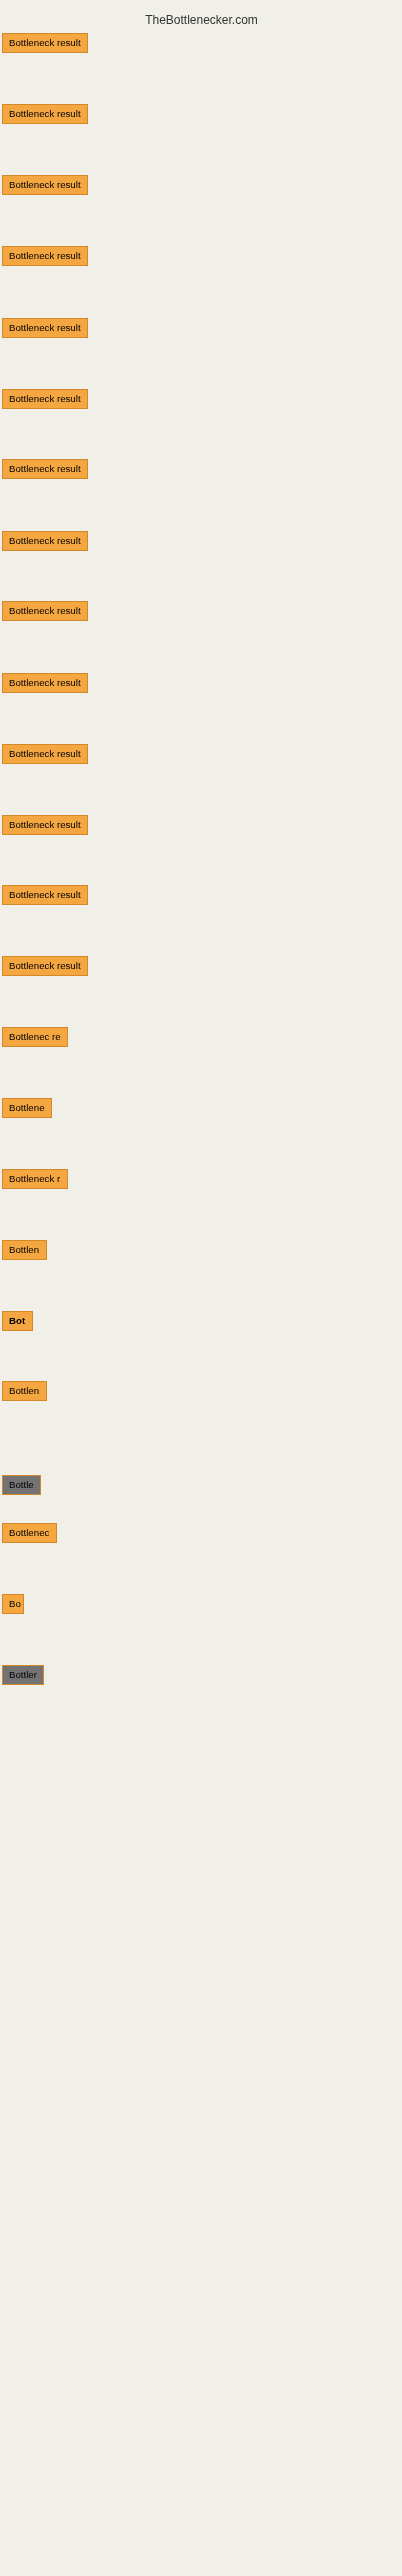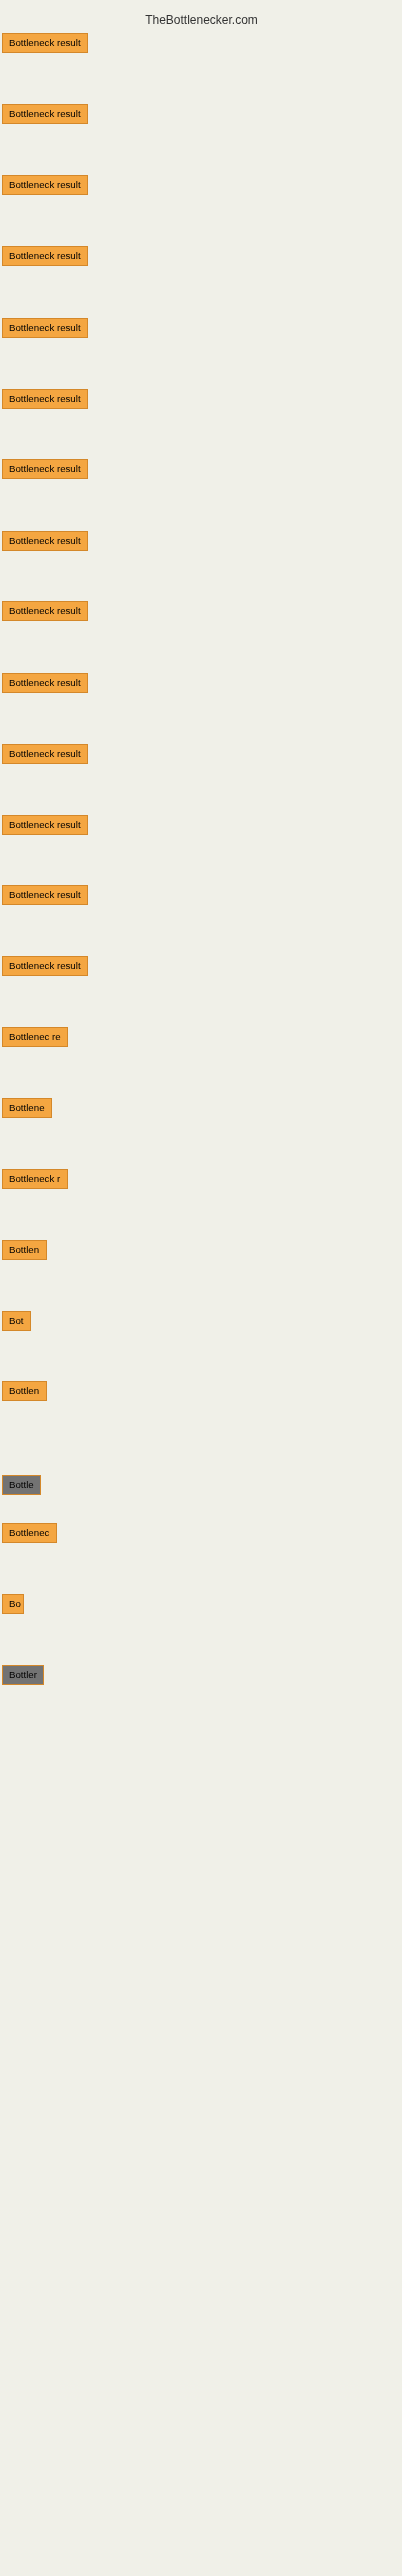--- a/index.html
+++ b/index.html
@@ -42,20 +42,20 @@
     <div style="position: absolute; top: 568px; left: 0px; width: 100%; padding: 3.2px 1.6px;"><span style="display: inline-block; background-color: rgb(244, 166, 65); color: rgb(0, 0, 0); font-size: 9.7px; padding: 3.2px 6.4px; border: 0.8px solid rgb(212, 136, 42); max-width: 132px; overflow: hidden; white-space: nowrap;">Bottleneck result</span></div>
     <div style="position: absolute; top: 640px; left: 0px; width: 100%; padding: 3.2px 1.6px;"><span style="display: inline-block; background-color: rgb(244, 166, 65); color: rgb(0, 0, 0); font-size: 9.7px; padding: 3.2px 6.4px; border: 0.8px solid rgb(212, 136, 42); max-width: 129px; overflow: hidden; white-space: nowrap;">Bottleneck result</span></div>
     <div style="position: absolute; top: 711px; left: 0px; width: 100%; padding: 3.2px 1.6px;"><span style="display: inline-block; background-color: rgb(244, 166, 65); color: rgb(0, 0, 0); font-size: 9.7px; padding: 3.2px 6.4px; border: 0.8px solid rgb(212, 136, 42); max-width: 125px; overflow: hidden; white-space: nowrap;">Bottleneck result</span></div>
     <div style="position: absolute; top: 782px; left: 0px; width: 100%; padding: 3.2px 1.6px;"><span style="display: inline-block; background-color: rgb(244, 166, 65); color: rgb(0, 0, 0); font-size: 9.7px; padding: 3.2px 6.4px; border: 0.8px solid rgb(212, 136, 42); max-width: 119px; overflow: hidden; white-space: nowrap;">Bottleneck result</span></div>
     <div style="position: absolute; top: 852px; left: 0px; width: 100%; padding: 3.2px 1.6px;"><span style="display: inline-block; background-color: rgb(244, 166, 65); color: rgb(0, 0, 0); font-size: 9.7px; padding: 3.2px 6.4px; border: 0.8px solid rgb(212, 136, 42); max-width: 113px; overflow: hidden; white-space: nowrap;">Bottleneck result</span></div>
     <div style="position: absolute; top: 923px; left: 0px; width: 100%; padding: 3.2px 1.6px;"><span style="display: inline-block; background-color: rgb(244, 166, 65); color: rgb(0, 0, 0); font-size: 9.7px; padding: 3.2px 6.4px; border: 0.8px solid rgb(212, 136, 42); max-width: 105px; overflow: hidden; white-space: nowrap;">Bottleneck result</span></div>
     <div style="position: absolute; top: 994px; left: 0px; width: 100%; padding: 3.2px 1.6px;"><span style="display: inline-block; background-color: rgb(244, 166, 65); color: rgb(0, 0, 0); font-size: 9.7px; padding: 3.2px 6.4px; border: 0.8px solid rgb(212, 136, 42); max-width: 89px; overflow: hidden; white-space: nowrap;">Bottlenec re</span></div>
     <div style="position: absolute; top: 1065px; left: 0px; width: 100%; padding: 3.2px 1.6px;"><span style="display: inline-block; background-color: rgb(244, 166, 65); color: rgb(0, 0, 0); font-size: 9.7px; padding: 3.2px 6.4px; border: 0.8px solid rgb(212, 136, 42); max-width: 68px; overflow: hidden; white-space: nowrap;">Bottlene</span></div>
     <div style="position: absolute; top: 1136px; left: 0px; width: 100%; padding: 3.2px 1.6px;"><span style="display: inline-block; background-color: rgb(244, 166, 65); color: rgb(0, 0, 0); font-size: 9.7px; padding: 3.2px 6.4px; border: 0.8px solid rgb(212, 136, 42); max-width: 81px; overflow: hidden; white-space: nowrap;">Bottleneck r</span></div>
     <div style="position: absolute; top: 1207px; left: 0px; width: 100%; padding: 3.2px 1.6px;"><span style="display: inline-block; background-color: rgb(244, 166, 65); color: rgb(0, 0, 0); font-size: 9.7px; padding: 3.2px 6.4px; border: 0.8px solid rgb(212, 136, 42); max-width: 60px; overflow: hidden; white-space: nowrap;">Bottlen</span></div>
-    <div style="position: absolute; top: 1278px; left: 0px; width: 100%; padding: 3.2px 1.6px;"><span style="display: inline-block; background-color: rgb(244, 166, 65); color: rgb(0, 0, 0); font-size: 9.7px; padding: 3.2px 6.4px; border: 0.8px solid rgb(212, 136, 42); max-width: 32px; overflow: hidden; white-space: nowrap;">Bot</span></div>
+    <div style="position: absolute; top: 1278px; left: 0px; width: 100%; padding: 3.2px 1.6px;"><span style="display: inline-block; background-color: rgb(244, 166, 65); color: rgb(0, 0, 0); font-size: 9.7px; padding: 3.2px 6.4px; border: 0.8px solid rgb(212, 136, 42); max-width: 32px; overflow: hidden; white-space: nowrap; font-weight: bold;">Bot</span></div>
     <div style="position: absolute; top: 1348px; left: 0px; width: 100%; padding: 3.2px 1.6px;"><span style="display: inline-block; background-color: rgb(244, 166, 65); color: rgb(0, 0, 0); font-size: 9.7px; padding: 3.2px 6.4px; border: 0.8px solid rgb(212, 136, 42); max-width: 60px; overflow: hidden; white-space: nowrap;">Bottlen</span></div>
     <div style="position: absolute; top: 1419px; left: 0px; width: 100%; padding: 3.2px 1.6px;"><span style="display: inline-block; background-color: #737373; color: rgb(0, 0, 0); font-size: 9.7px; padding: 3.2px 6.4px; border: 0.8px solid rgb(212, 136, 42); max-width: 48px; overflow: hidden; white-space: nowrap; margin-top: 23px;">Bottle</span></div>
     <div style="position: absolute; top: 1490px; left: 0px; width: 100%; padding: 3.2px 1.6px;"><span style="display: inline-block; background-color: rgb(244, 166, 65); color: rgb(0, 0, 0); font-size: 9.7px; padding: 3.2px 6.4px; border: 0.8px solid rgb(212, 136, 42); max-width: 72px; overflow: hidden; white-space: nowrap;">Bottlenec</span></div>
     <div style="position: absolute; top: 1561px; left: 0px; width: 100%; padding: 3.2px 1.6px;"><span style="display: inline-block; background-color: rgb(244, 166, 65); color: rgb(0, 0, 0); font-size: 9.7px; padding: 3.2px 6.4px; border: 0.8px solid rgb(212, 136, 42); max-width: 22.5px; overflow: hidden; white-space: nowrap;">Bo</span></div>
     <div style="position: absolute; top: 1632px; left: 0px; width: 100%; padding: 3.2px 1.6px;"><span style="display: inline-block; background-color: #737373; color: rgb(0, 0, 0); font-size: 9.7px; padding: 3.2px 6.4px; border: 0.8px solid rgb(212, 136, 42); max-width: 52px; overflow: hidden; white-space: nowrap;">Bottler</span></div>
   </div>
 
 
 </body></html>

